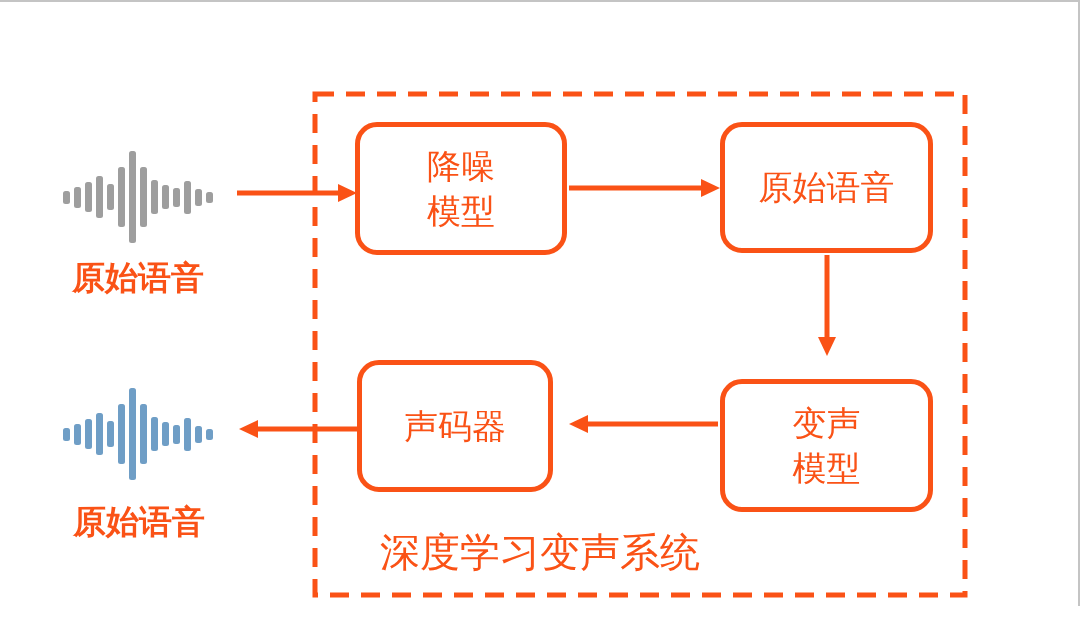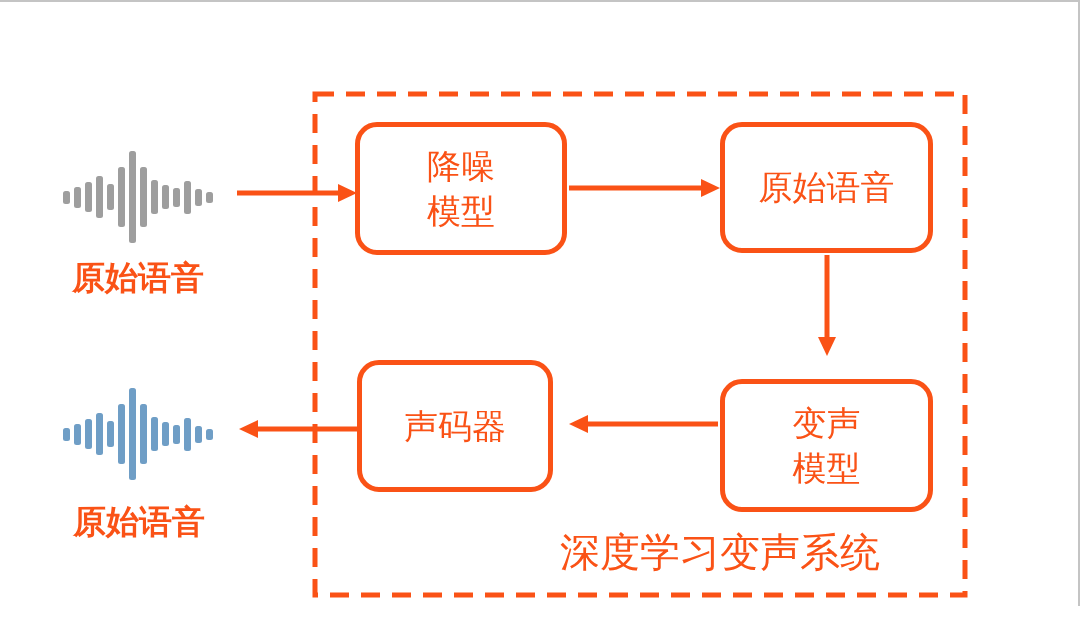--- a/index.html
+++ b/index.html
@@ -34,21 +34,21 @@
   .wave-blue { left:57px; top:388px; }
 
   .side-label {
     position:absolute; color:var(--accent); font-family:"DejaVu Sans", sans-serif;
     font-size:33px; font-weight:600; text-align:center; white-space:nowrap;
   }
   .label-input  { left:38px;  top:256px; width:200px; }
   .label-output { left:29px;  top:500px; width:220px; }
 
   .system-title {
-    position:absolute; left:380px; top:525px; width:500px; text-align:right;
+    position:absolute; left:380px; top:525px; width:500px; text-align:left;
     color:var(--accent); font-family:"DejaVu Serif", serif; font-size:40px; white-space:nowrap;
   }
 </style>
 </head>
 <body>
 
 <div class="canvas">
 
   <div class="frame-top"></div>
   <div class="frame-right"></div>

